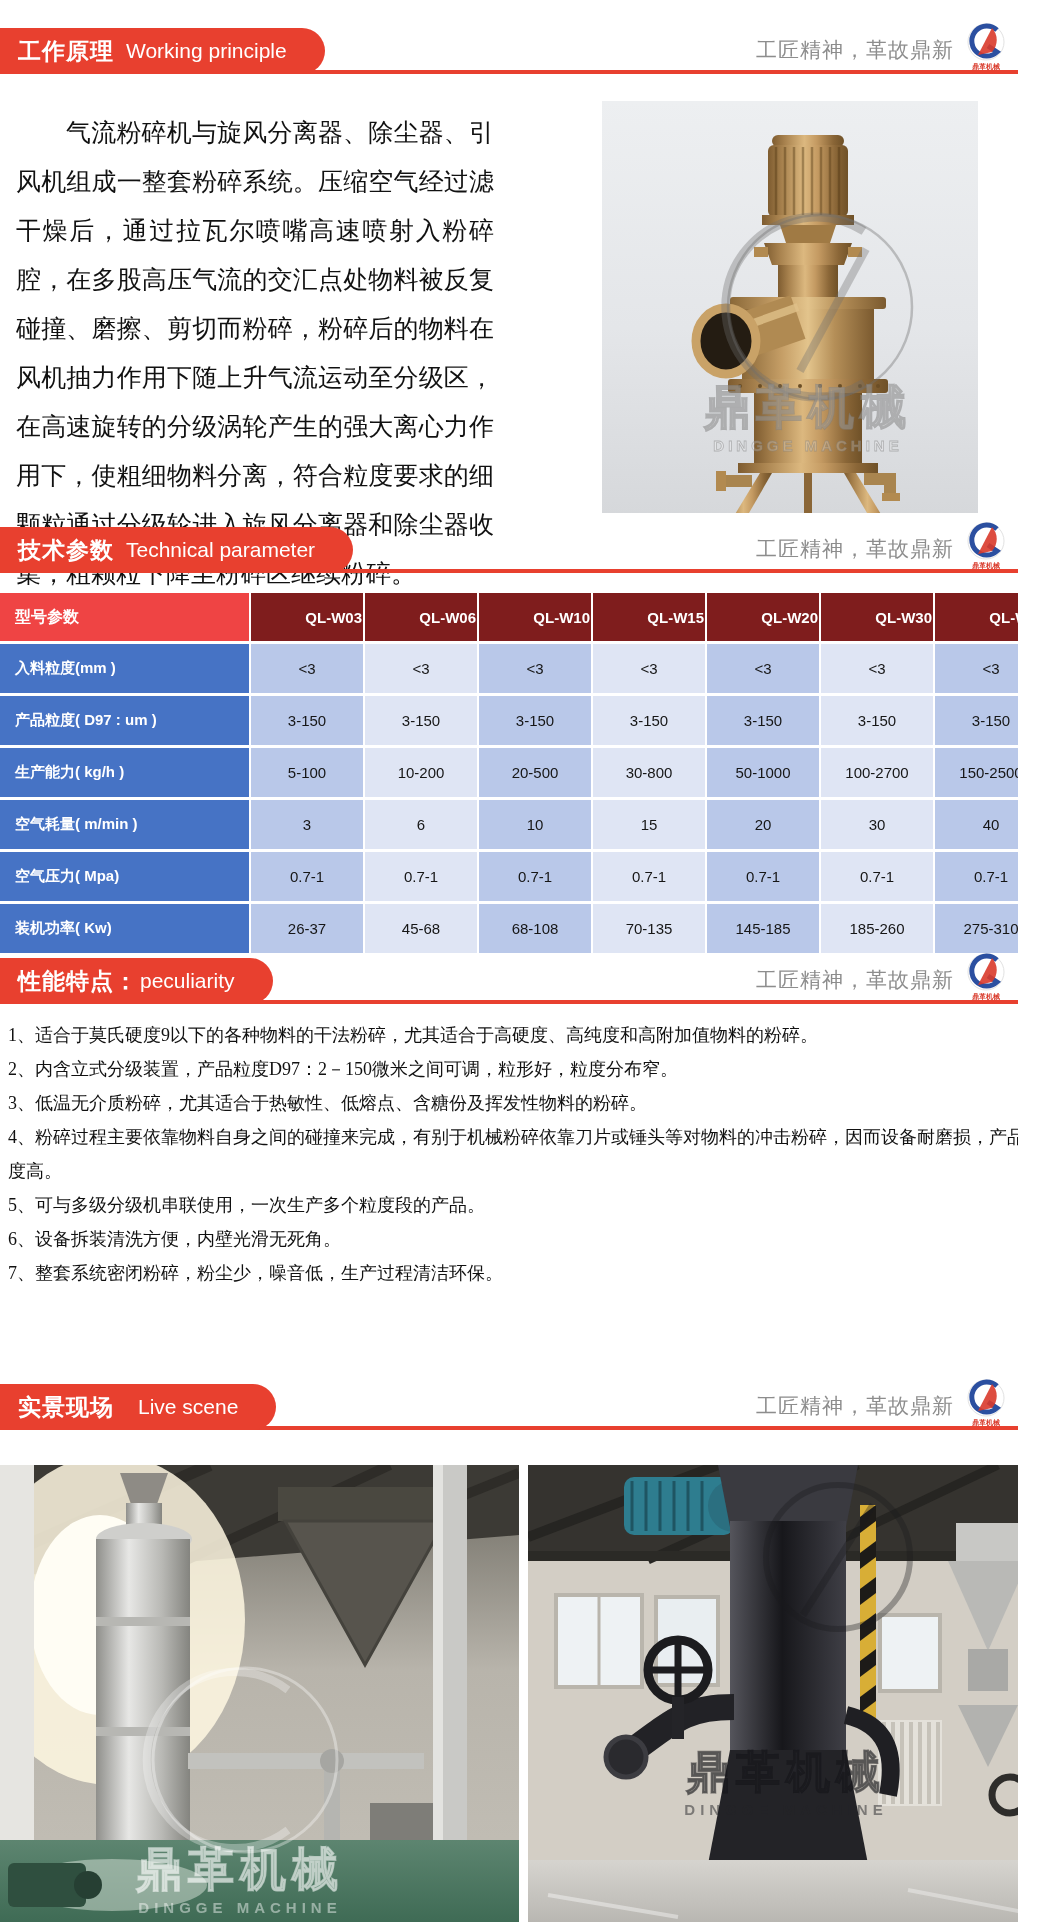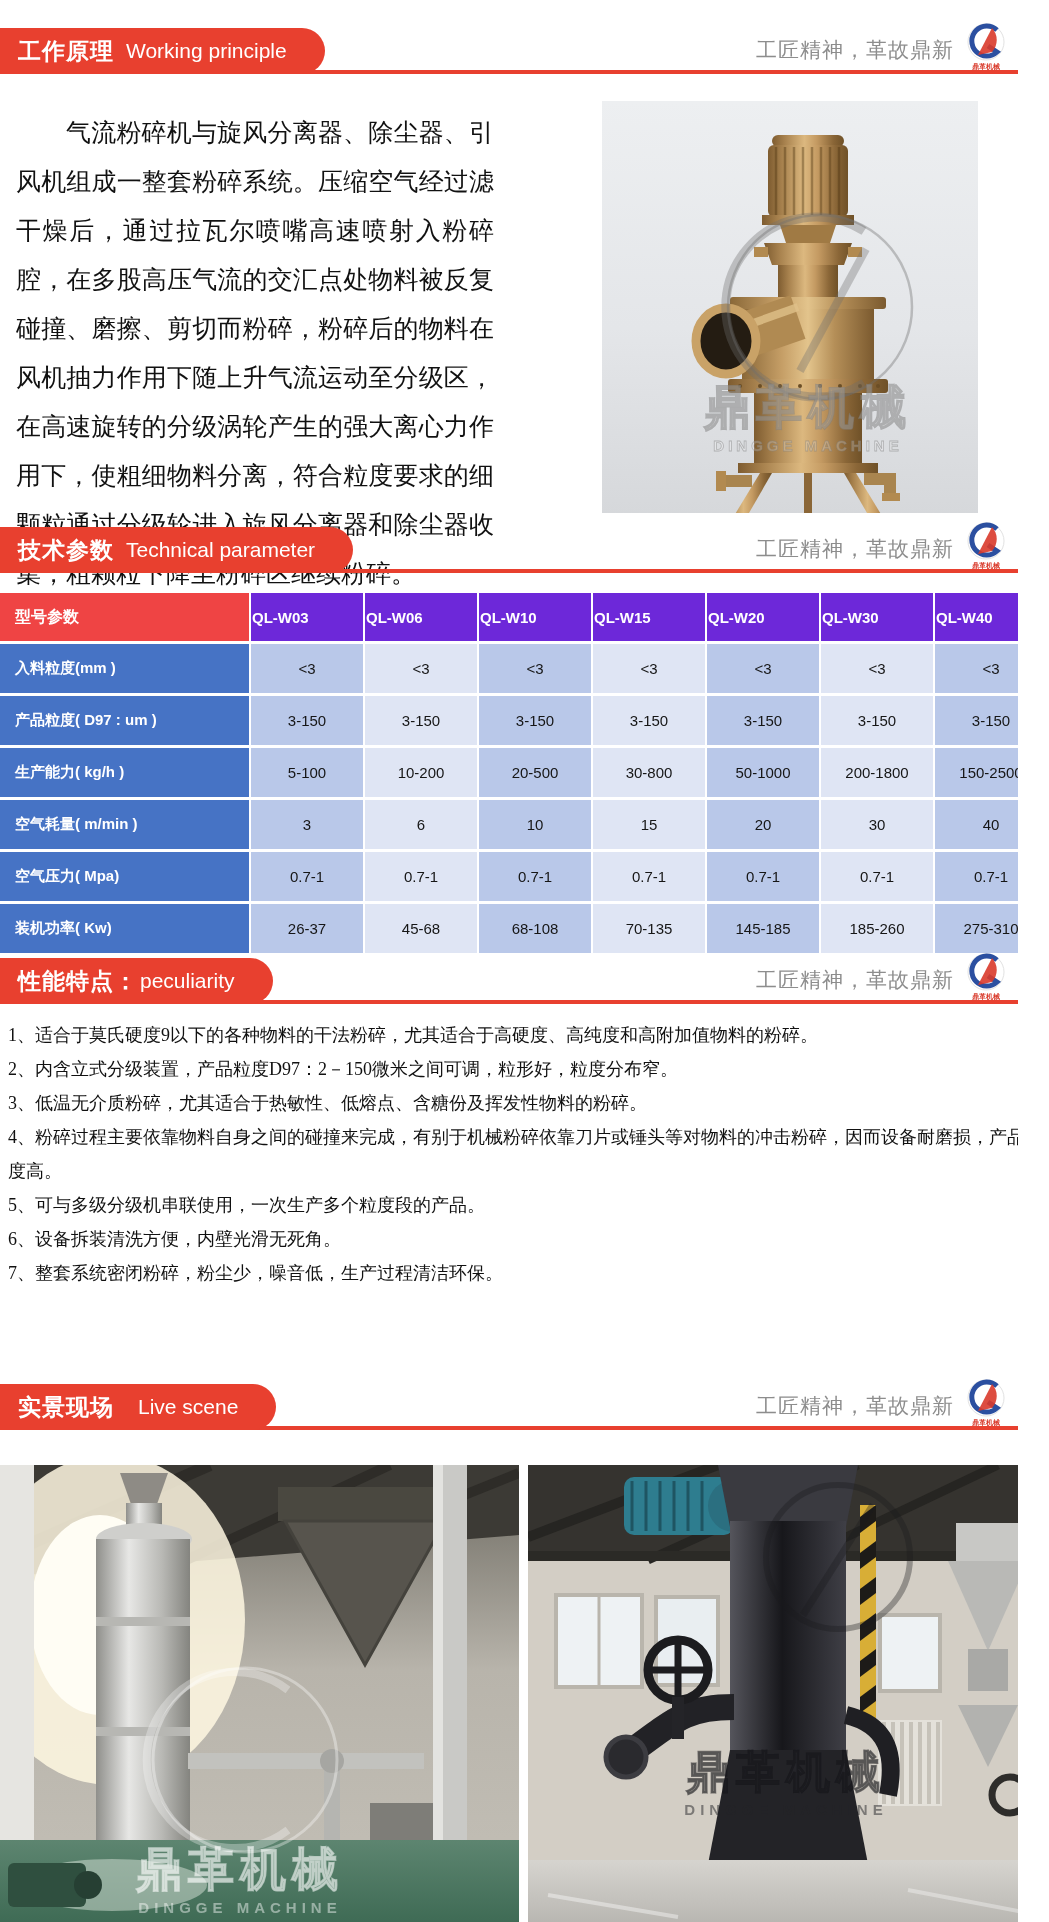--- a/index.html
+++ b/index.html
@@ -22,21 +22,21 @@
      color:#111;text-align:justify;text-indent:2em;}
   .product-image{position:absolute;left:602px;top:101px;width:376px;height:412px;
      background:linear-gradient(180deg,#edeff1 0%,#e4e6e9 55%,#d6d8db 100%);}
 
   
   .param-table{position:absolute;left:0;top:593px;width:1049px;border-collapse:separate;border-spacing:0;table-layout:fixed;}
   .param-table col.label{width:251px;}
   .param-table th,.param-table td{border-right:2px solid #fff;border-bottom:3px solid #fff;overflow:hidden;}
   .param-table .corner{background:#ef4444;color:#fff;text-align:left;padding-left:15px;
       font-size:16px;font-weight:bold;height:46px;}
-  .param-table .model{background:#6d28d9;color:#fff;font-size:15px;font-weight:bold;text-align:left;height:46px;}
+  .param-table .model{background:#7f1d1d;color:#fff;font-size:15px;font-weight:bold;text-align:right;height:46px;}
   .param-table .rowlabel{background:#4673c5;color:#fff;font-size:15px;font-weight:bold;
       text-align:left;padding-left:15px;height:47px;}
   .param-table td{font-size:15px;color:#161616;text-align:center;height:47px;}
   .param-table .codd{background:#b9c8e9;}
   .param-table .ceven{background:#dfe5f4;}
 
   
   .feature-list{position:absolute;left:8px;top:1018px;width:1038px;margin:0;padding:0;list-style:none;
      font-family:"Liberation Serif","DejaVu Serif",serif;font-size:18px;line-height:34px;color:#111;}
 
@@ -204,21 +204,21 @@
           <td class="ceven">3-150</td>
           <td class="codd">3-150</td>
         </tr>
         <tr>
           <th class="rowlabel">生产能力( kg/h )</th>
           <td class="codd">5-100</td>
           <td class="ceven">10-200</td>
           <td class="codd">20-500</td>
           <td class="ceven">30-800</td>
           <td class="codd">50-1000</td>
-          <td class="ceven">200-1800</td>
+          <td class="ceven">100-2700</td>
           <td class="codd">150-2500</td>
         </tr>
         <tr>
           <th class="rowlabel">空气耗量( m/min )</th>
           <td class="codd">3</td>
           <td class="ceven">6</td>
           <td class="codd">10</td>
           <td class="ceven">15</td>
           <td class="codd">20</td>
           <td class="ceven">30</td>

